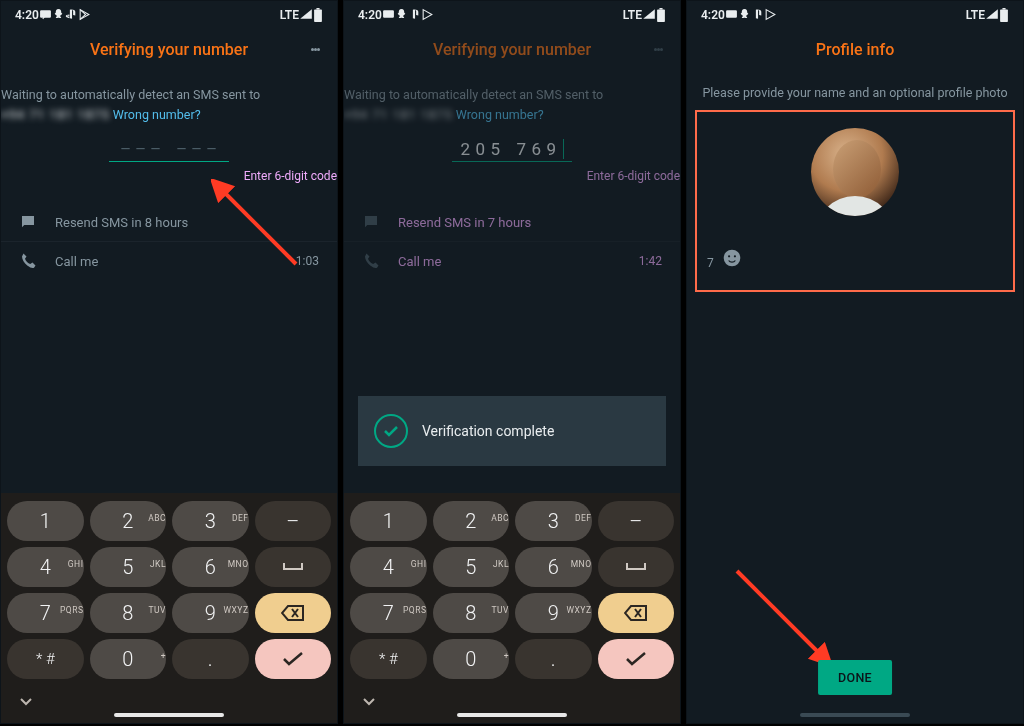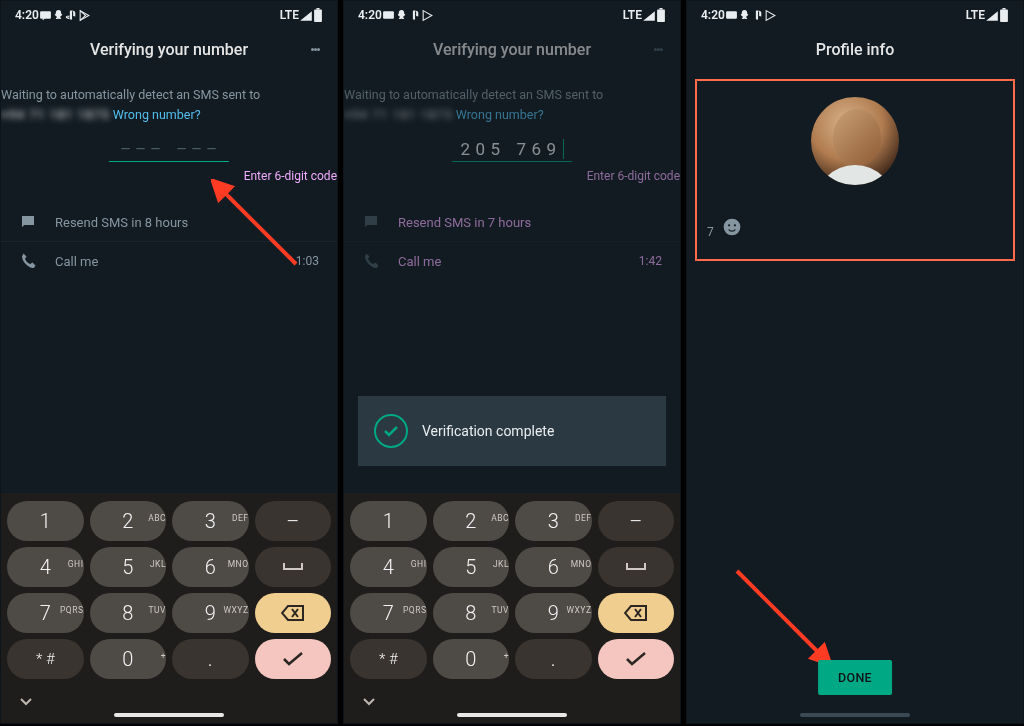--- a/index.html
+++ b/index.html
@@ -1,25 +1,25 @@
 <!DOCTYPE html>
 <html><head>
 <meta charset="utf-8">
 <style>
   html,body{margin:0;padding:0;background:#000;font-family:Roboto,Arial,sans-serif;-webkit-font-smoothing:antialiased;}
   .stage{width:1024px;height:726px;display:flex;justify-content:space-between;}
   .phone{position:relative;width:338px;height:724px;background:#121b22;border:1px solid #0d141a;box-sizing:border-box;overflow:hidden;}
 
   
   .sb{height:28px;display:flex;align-items:center;justify-content:space-between;padding:0 14px;font-size:12px;color:#e9edef;font-weight:600;}
-  .sb .left,.sb .right{display:flex;align-items:flex-end;gap:0;}
+  .sb .left,.sb .right{display:flex;align-items:flex-start;gap:0;}
   .sb svg{display:block;}
 
   
-  .hdr{display:flex;align-items:center;justify-content:center;height:40px;position:relative;color:#e5e5e5;font-size:16px;font-weight:500;}
+  .hdr{display:flex;align-items:center;justify-content:center;height:40px;position:relative;color:#f97316;font-size:16px;font-weight:500;}
   .hdr .menu{position:absolute;right:8px;top:6px;width:28px;height:28px;display:flex;align-items:center;justify-content:center;}
   .hdr .menu span{width:3px;height:3px;background:#8696a0;border-radius:50%;display:block;margin:1.5px 0;}
   .hdr.dim .menu span{background:#4a5c66;}
 
   .waiting{color:#8696a0;font-size:12.5px;margin-top:16px;line-height:1.6;}
   .waiting .num{color:#e9edef;filter:blur(3px);letter-spacing:1px;}
   .wrong{color:#53bdeb;font-size:12.5px;}
 
   .codebox{margin:14px auto 0;width:120px;text-align:center;}
   .codeline{letter-spacing:4px;font-size:17px;color:#e9edef;border-bottom:1px solid #00a884;padding-bottom:2px;display:flex;justify-content:center;gap:3px;}
@@ -414,20 +414,21 @@
         <svg width="10" height="14" viewBox="0 0 12 18" fill="#e9edef">
             <rect x="1" y="2" width="10" height="16" rx="1"></rect>
             <rect x="4" y="0" width="4" height="2"></rect>
           </svg>
       </div>
     </div>
 
     <div class="hdr">
       <span>Profile info</span>
     </div>
+    <div class="psub">Please provide your name and an optional profile photo</div>
 
     <div class="pbox">
       <div class="avatar">
         <div class="head"></div>
           <div class="body"></div>
       </div>
       <div class="namefield">
         <div class="counter">7</div>
         <div class="emoji">
           <svg width="20" height="20" viewBox="0 0 24 24" fill="#8696a0">

